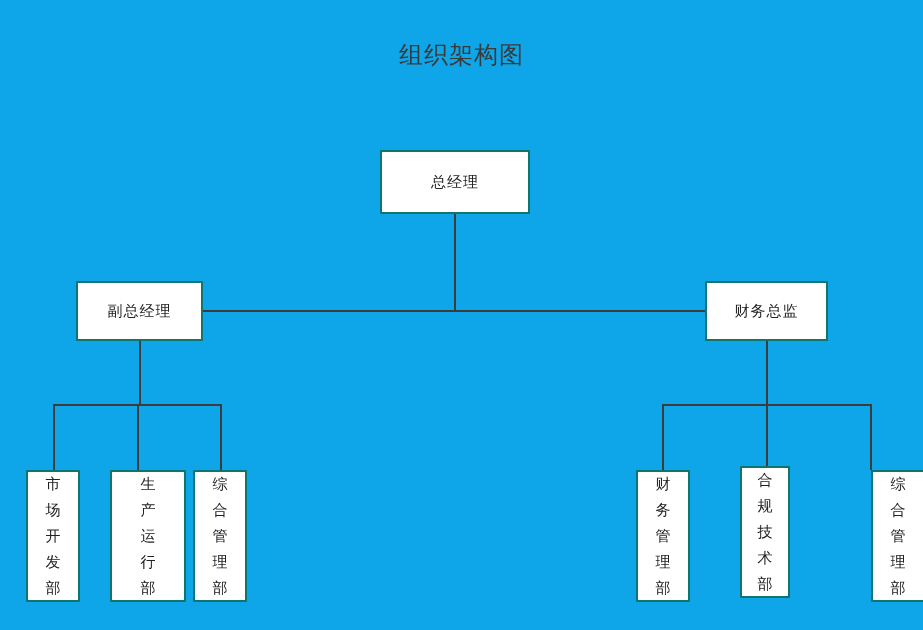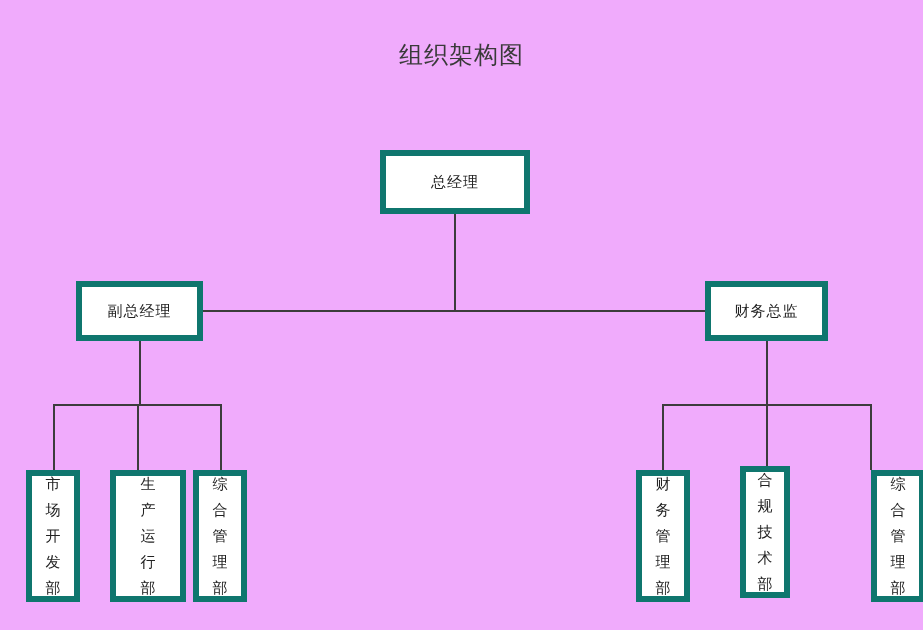--- a/index.html
+++ b/index.html
@@ -5,21 +5,21 @@
 <style>
   html, body {
     margin: 0;
     padding: 0;
     background: #000000;
   }
   #canvas {
     position: relative;
     width: 923px;
     height: 630px;
-    background: #f0abfc;
+    background: #0ea5e9;
     overflow: hidden;
     font-family: Liberation Sans, sans-serif;
   }
 
   
   .chart-title {
     position: absolute;
     left: 0;
     top: 40px;
     width: 923px;
@@ -36,21 +36,21 @@
     position: absolute;
     background: #3c3c3c;
   }
   .conn.v { width: 2px; }
   .conn.h { height: 2px; }
 
   
   .node {
     position: absolute;
     background: #ffffff;
-    border: 6px solid #0f766e;
+    border: 2px solid #0f766e;
     box-sizing: border-box;
     display: flex;
     align-items: center;
     justify-content: center;
     color: #222222;
   }
   .node .label {
     display: block;
     text-align: center;
   }

